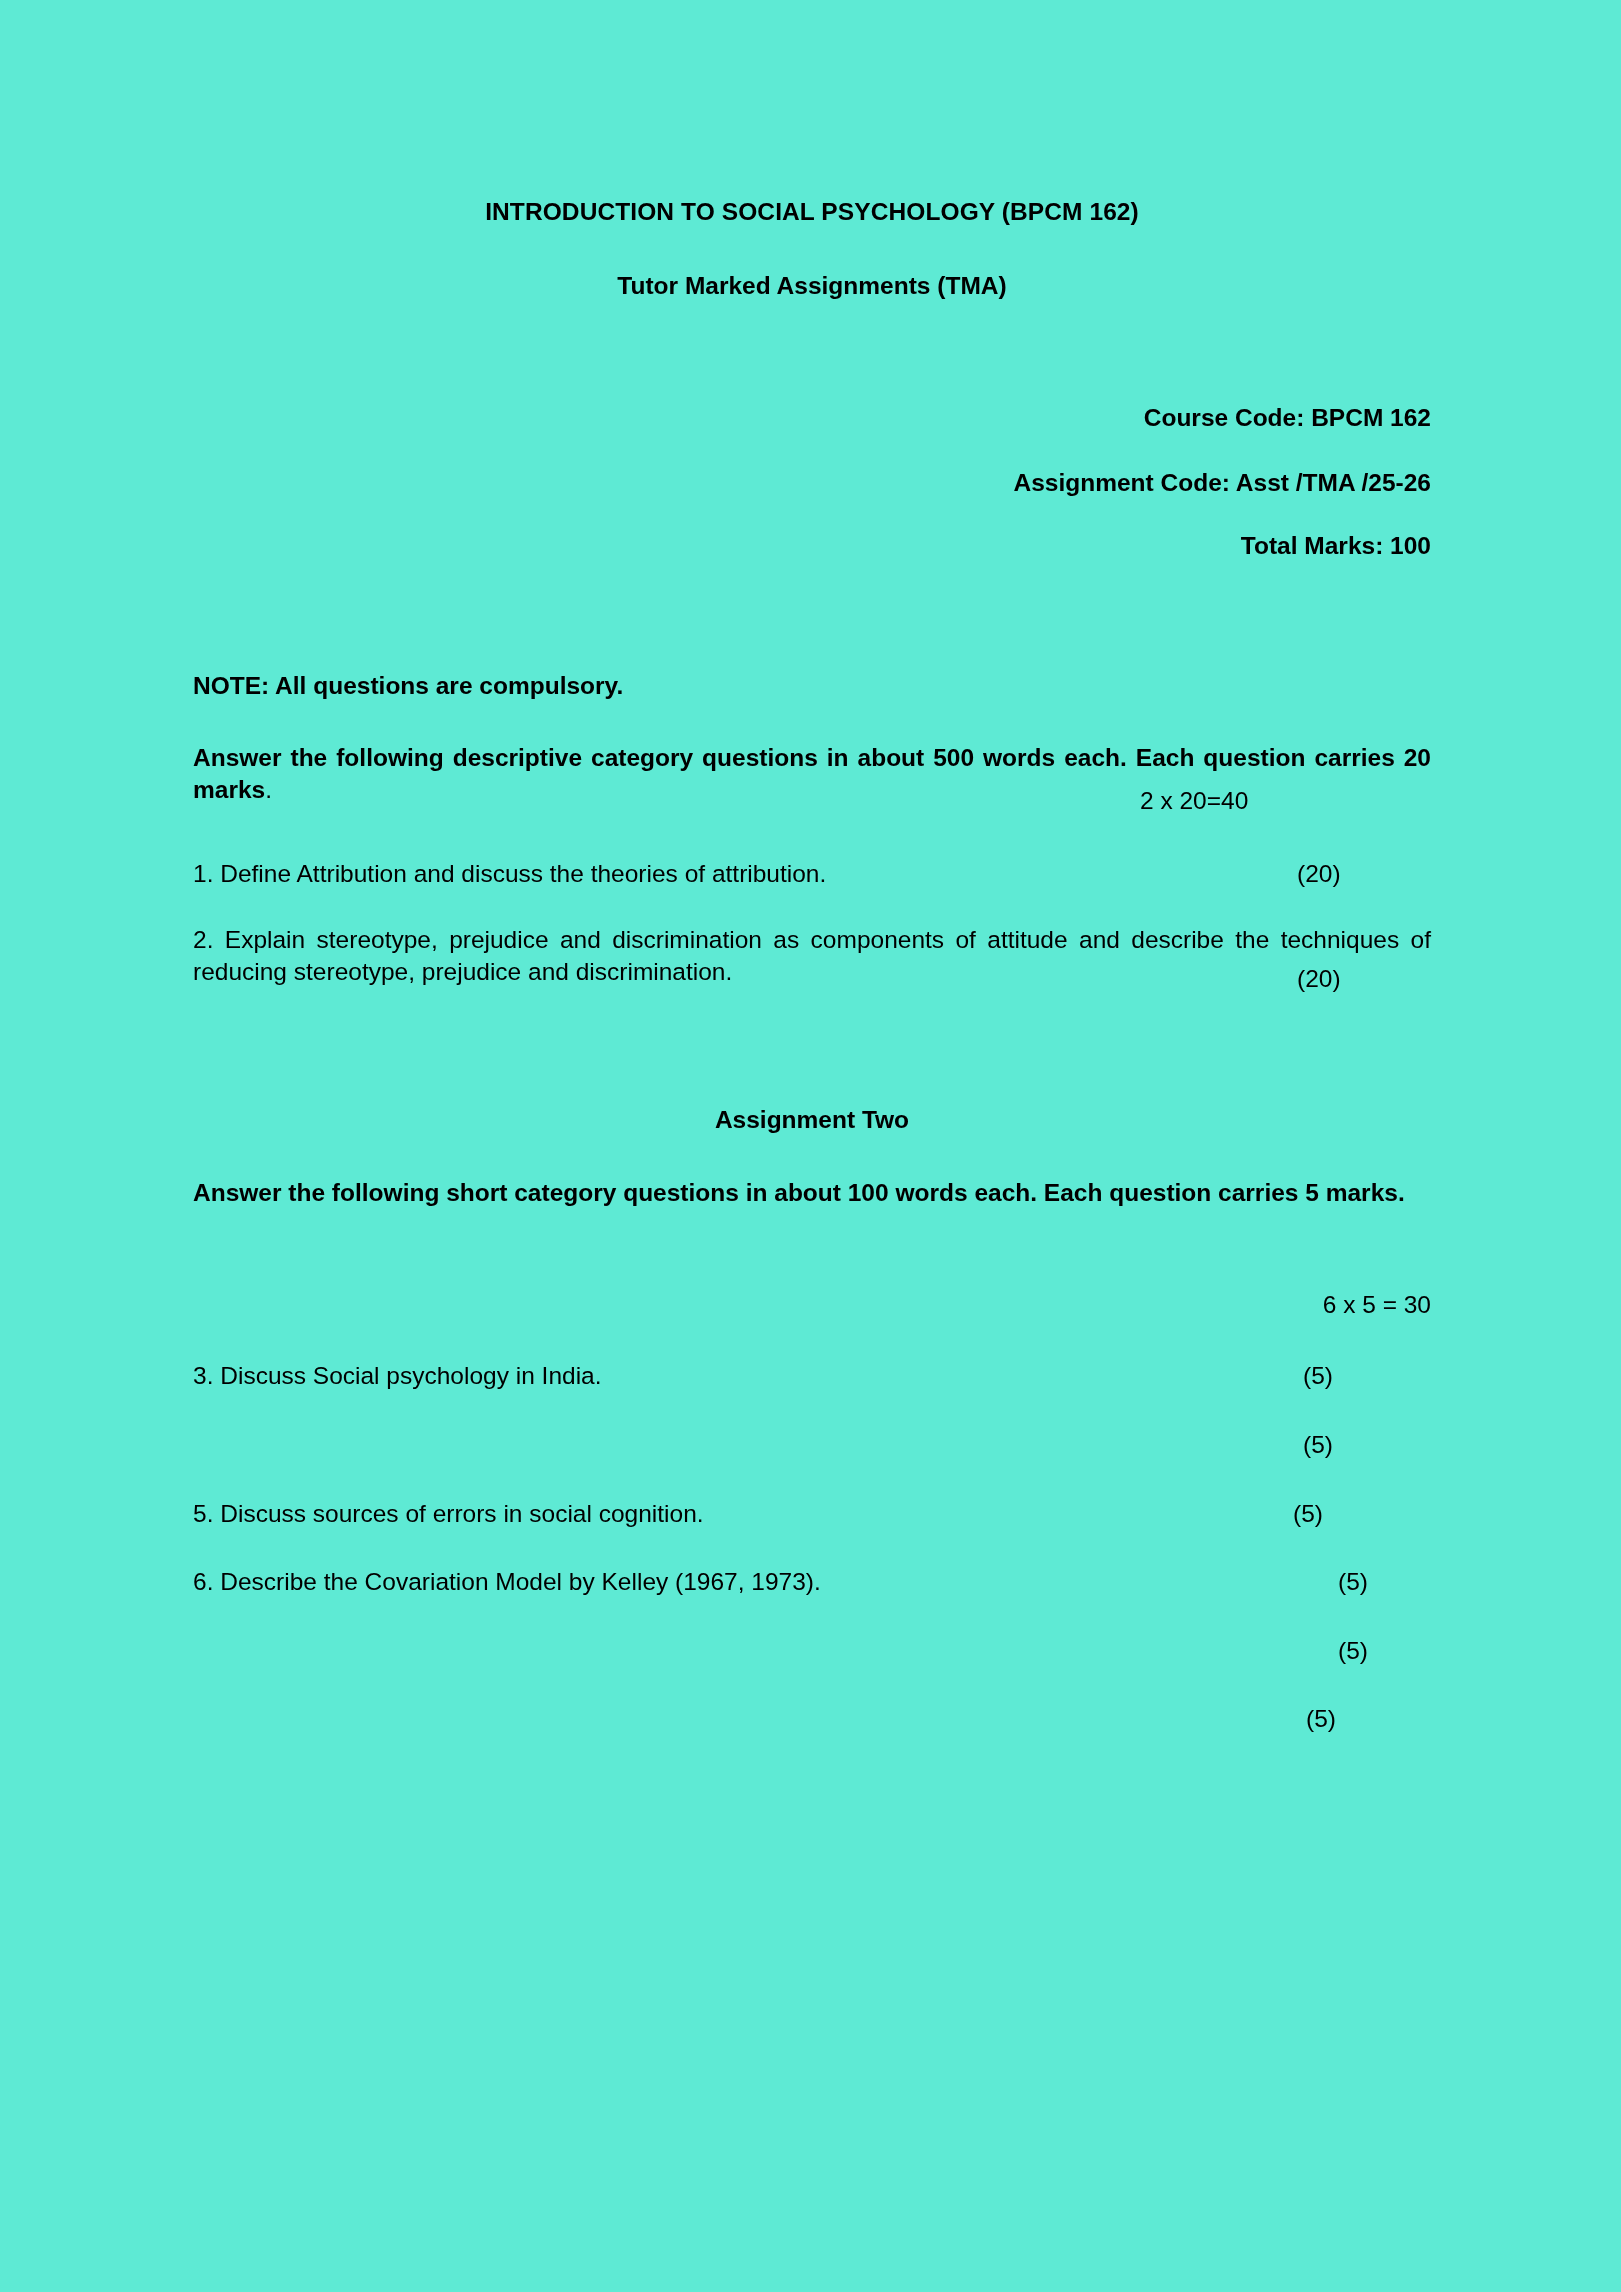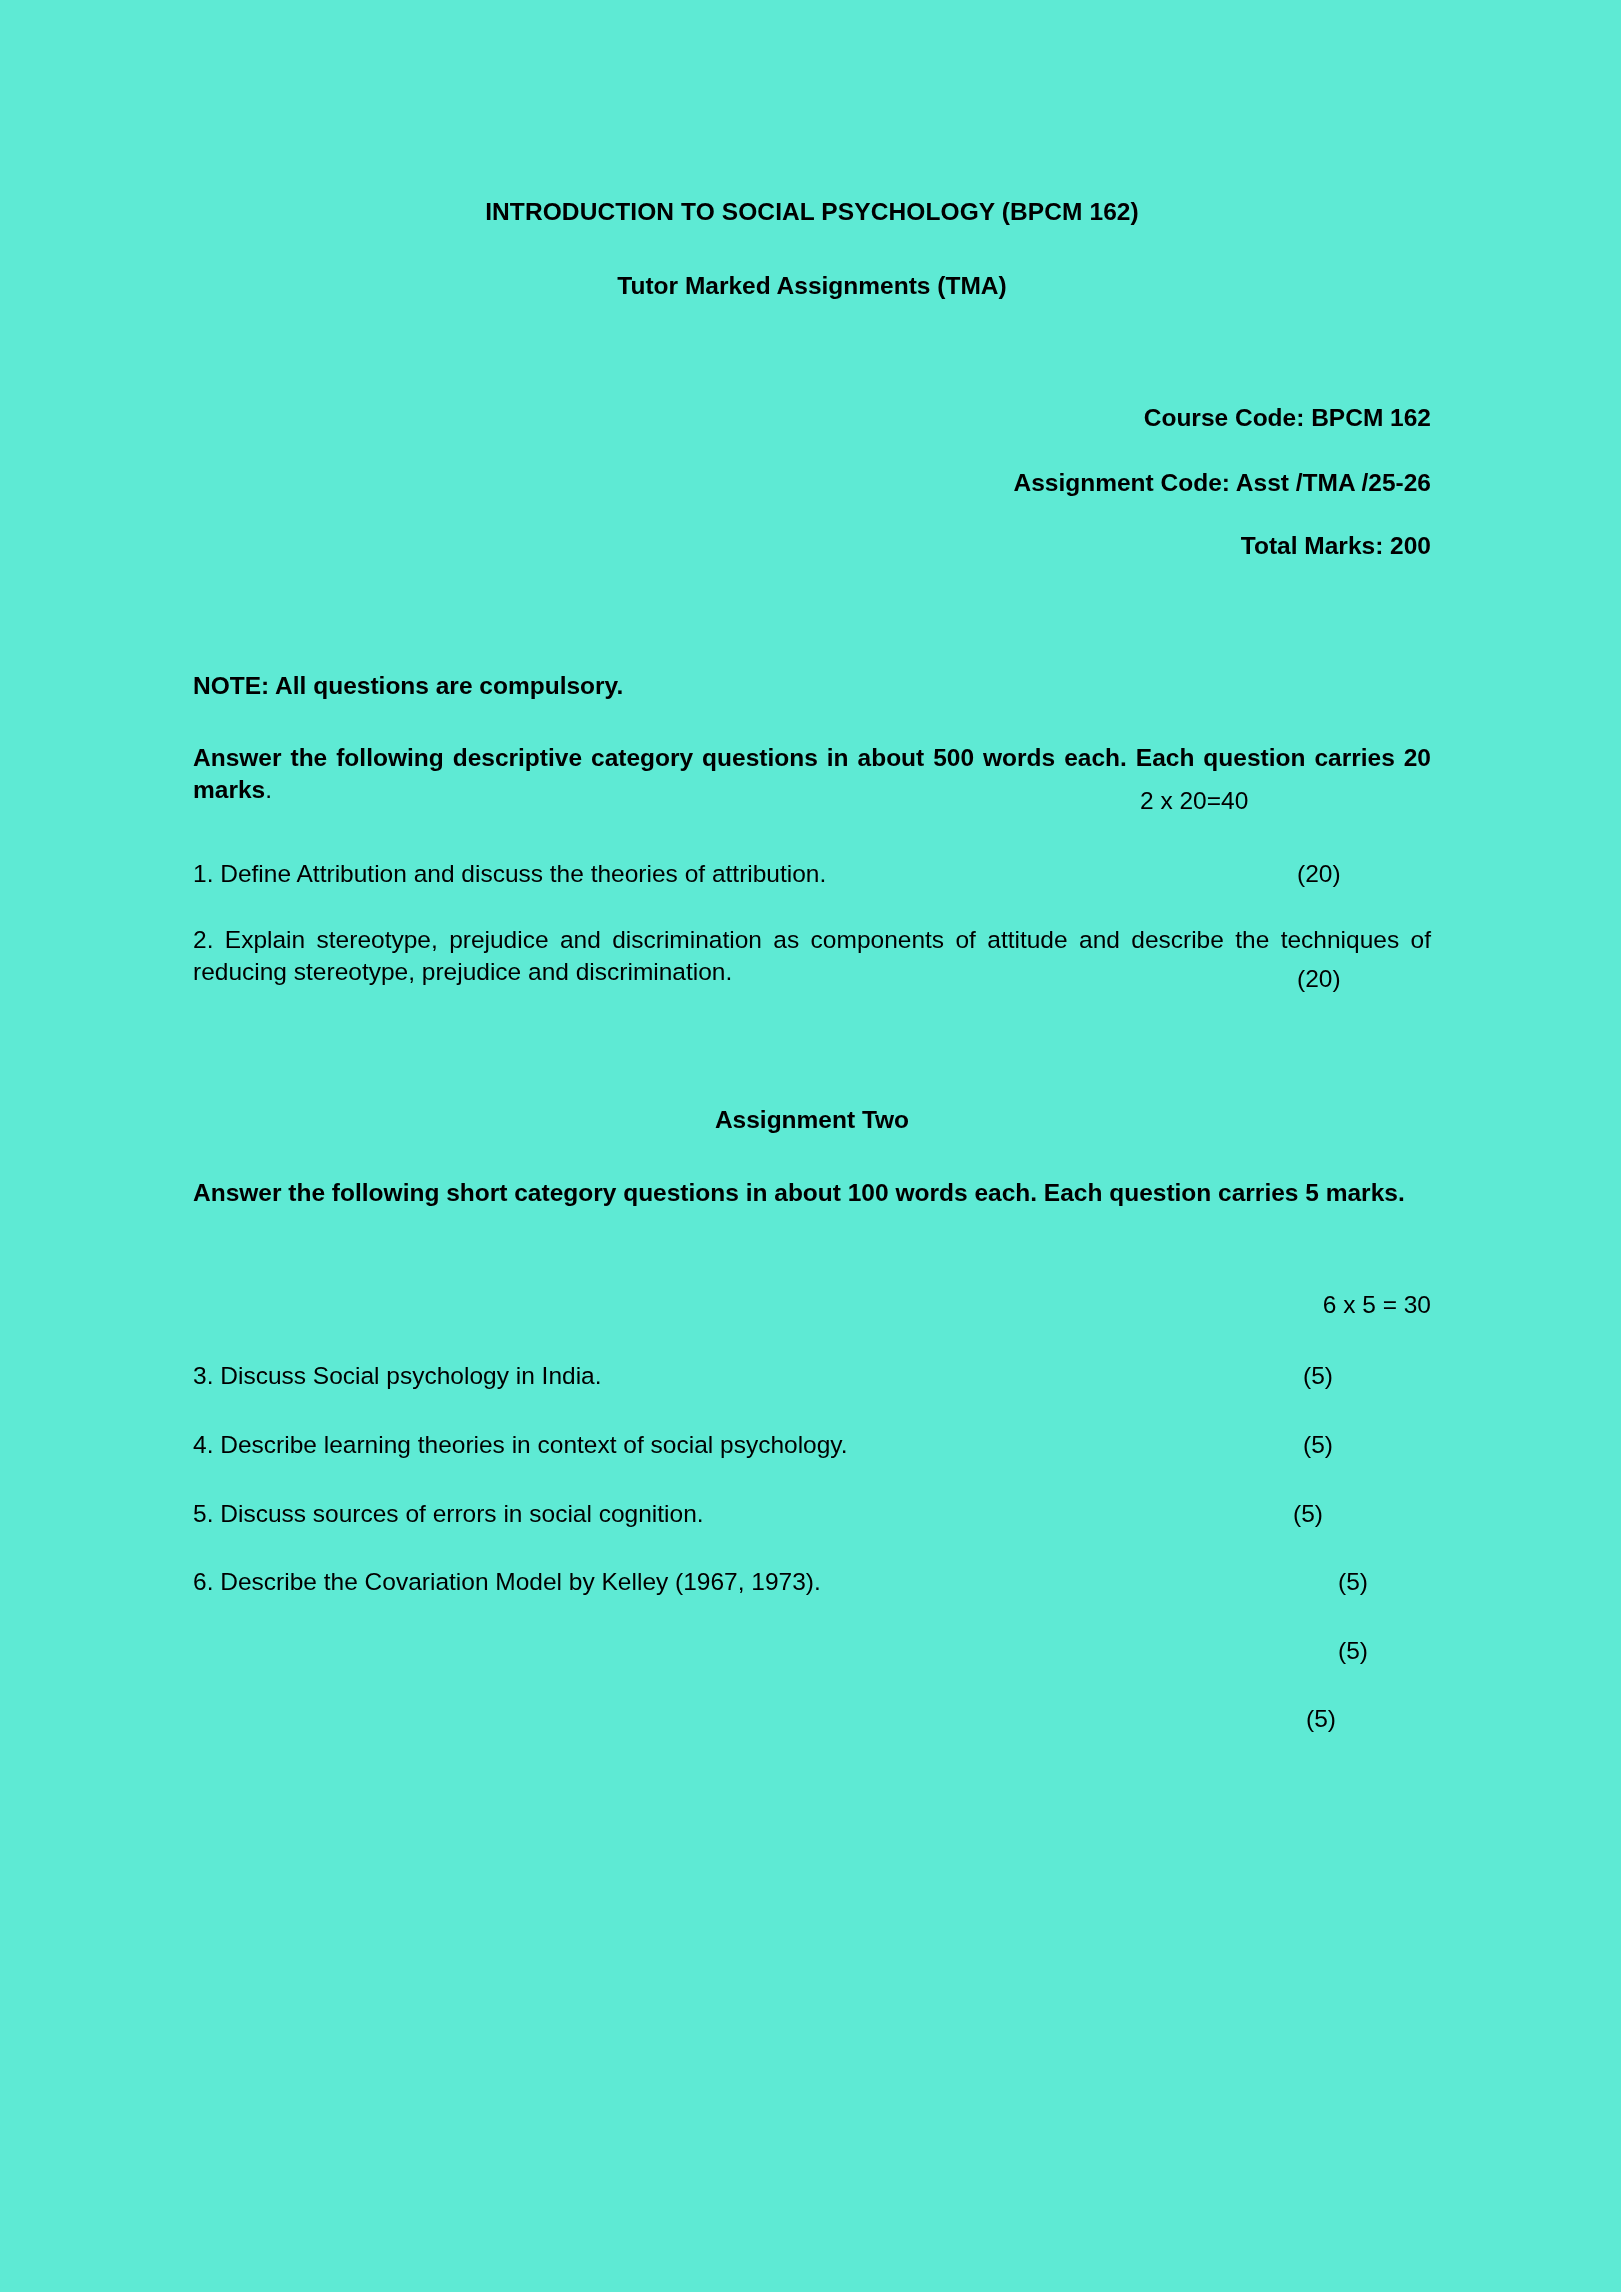--- a/index.html
+++ b/index.html
@@ -110,21 +110,21 @@
 
     <div class="abs t-right" style="top:404px;">
       <p class="meta-line">Course Code: BPCM 162</p>
     </div>
 
     <div class="abs t-right" style="top:469px;">
       <p class="meta-line">Assignment Code: Asst /TMA /25-26</p>
     </div>
 
     <div class="abs t-right" style="top:532px;">
-      <p class="meta-line">Total Marks: 200</p>
+      <p class="meta-line">Total Marks: 100</p>
     </div>
 
     <div class="abs t-left" style="top:674px;">
       <p class="para-bold">NOTE: All questions are compulsory.</p>
     </div>
 
     <div class="abs" style="top:742px;">
       <p class="para-bold t-just" style="margin:0; line-height:1.3;"><span>Answer the following descriptive category questions in about 500 words each. Each question carries 20 marks</span><span style="font-weight:normal;">.</span></p>
     </div>
 
@@ -158,21 +158,20 @@
 
     <div class="abs" style="top:1360px;">
       <div class="qrow">
         <span class="qtext">3. Discuss Social psychology in India.</span>
         <span class="qmarks" style="left:1110px;">(5)</span>
       </div>
     </div>
 
     <div class="abs" style="top:1429px;">
       <div class="qrow">
-        <span class="qtext">4. Describe learning theories in context of social psychology.</span>
         <span class="qmarks" style="left:1110px;">(5)</span>
       </div>
     </div>
 
     <div class="abs" style="top:1498px;">
       <div class="qrow">
         <span class="qtext">5. Discuss sources of errors in social cognition.</span>
         <span class="qmarks" style="left:1100px;">(5)</span>
       </div>
     </div>

